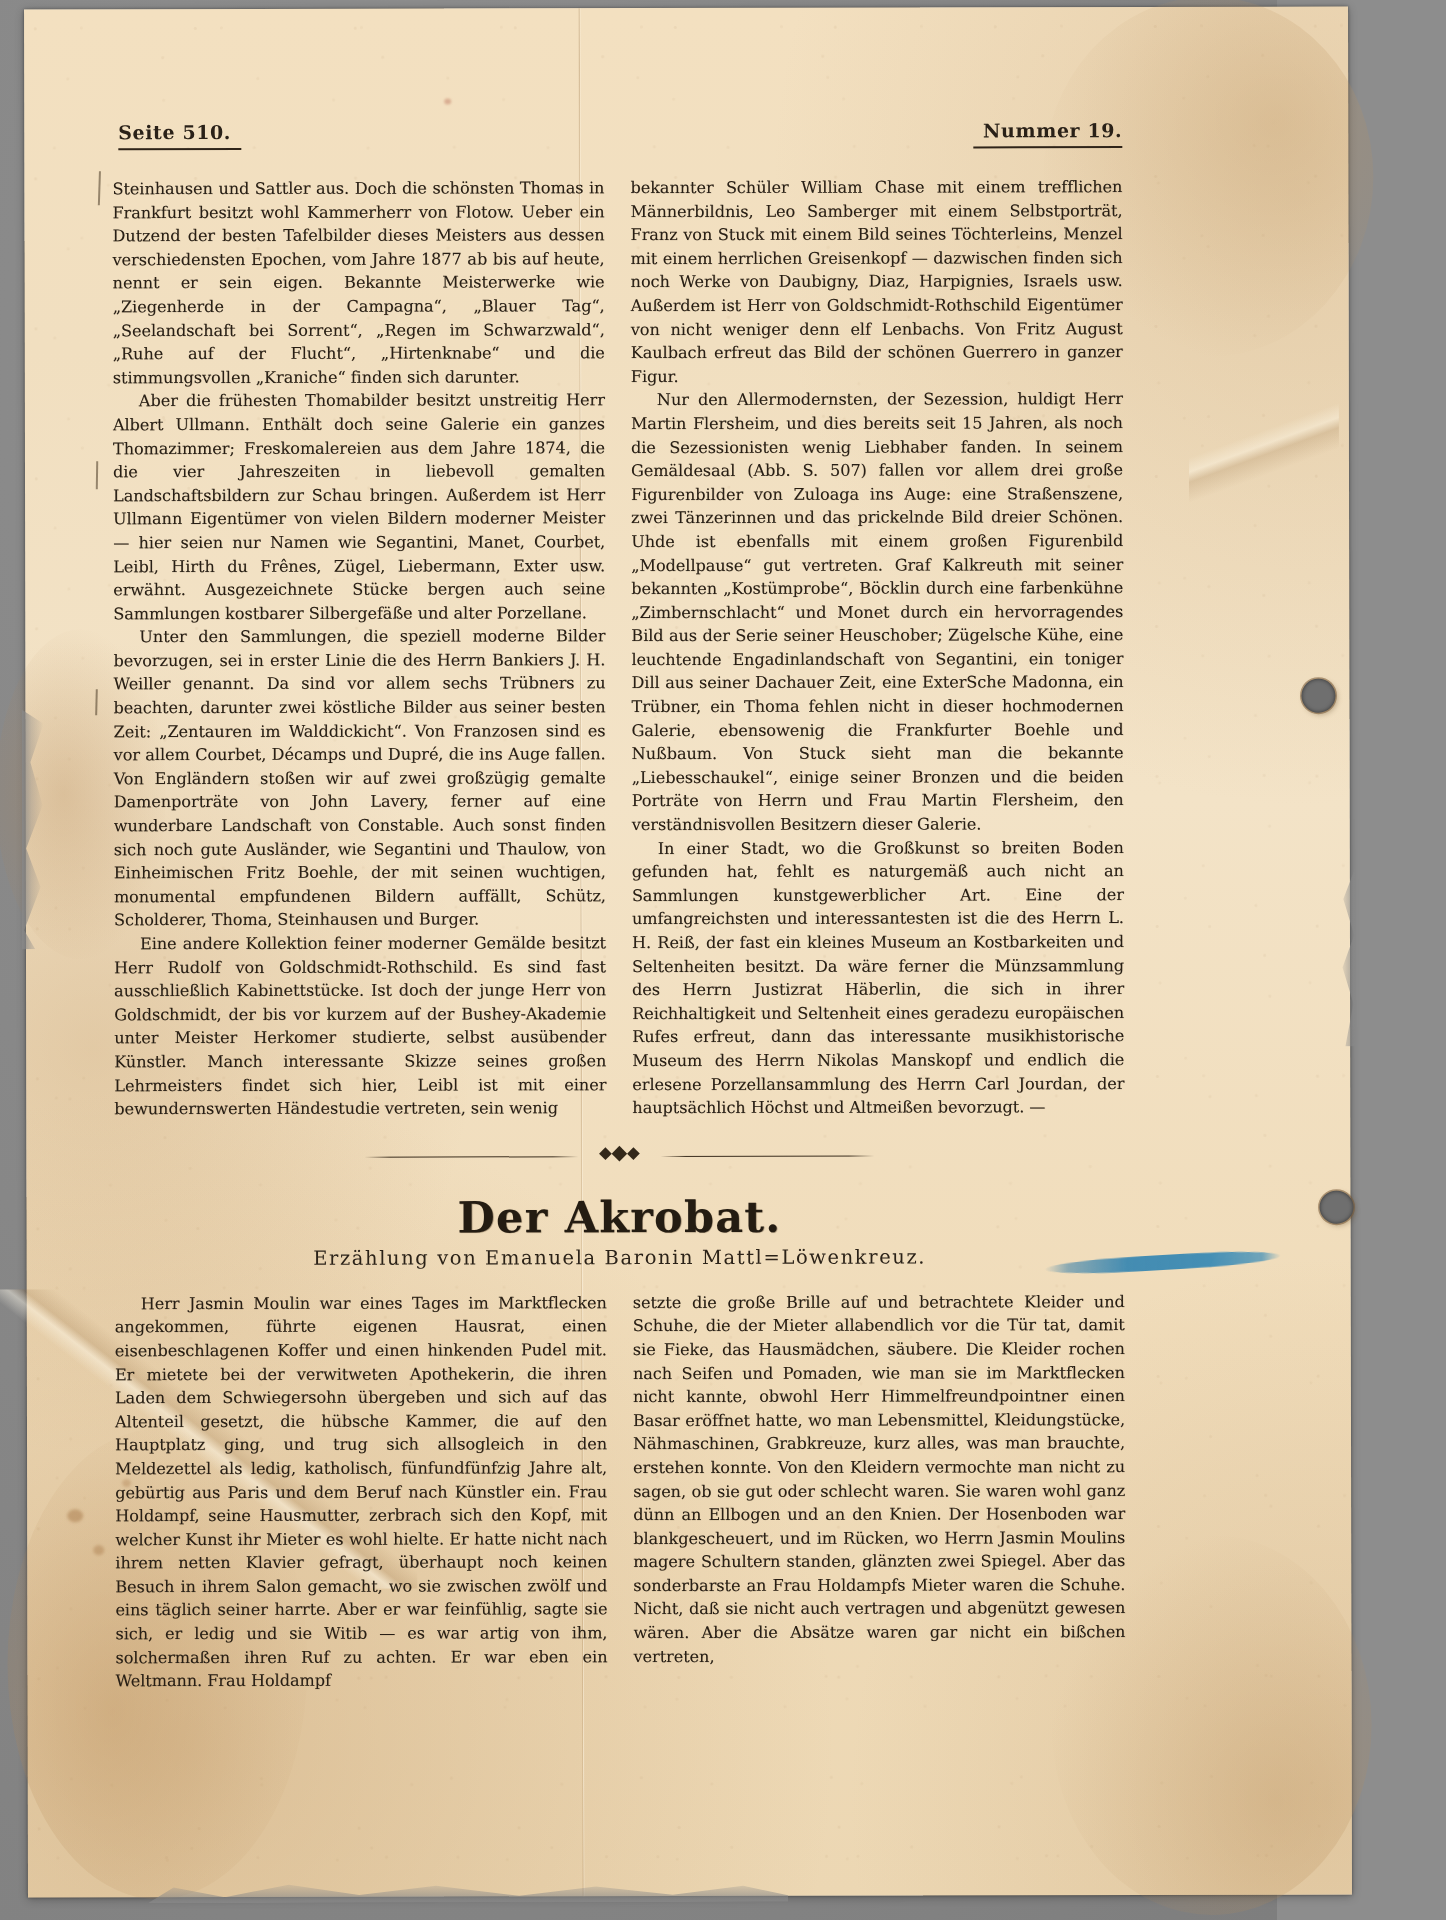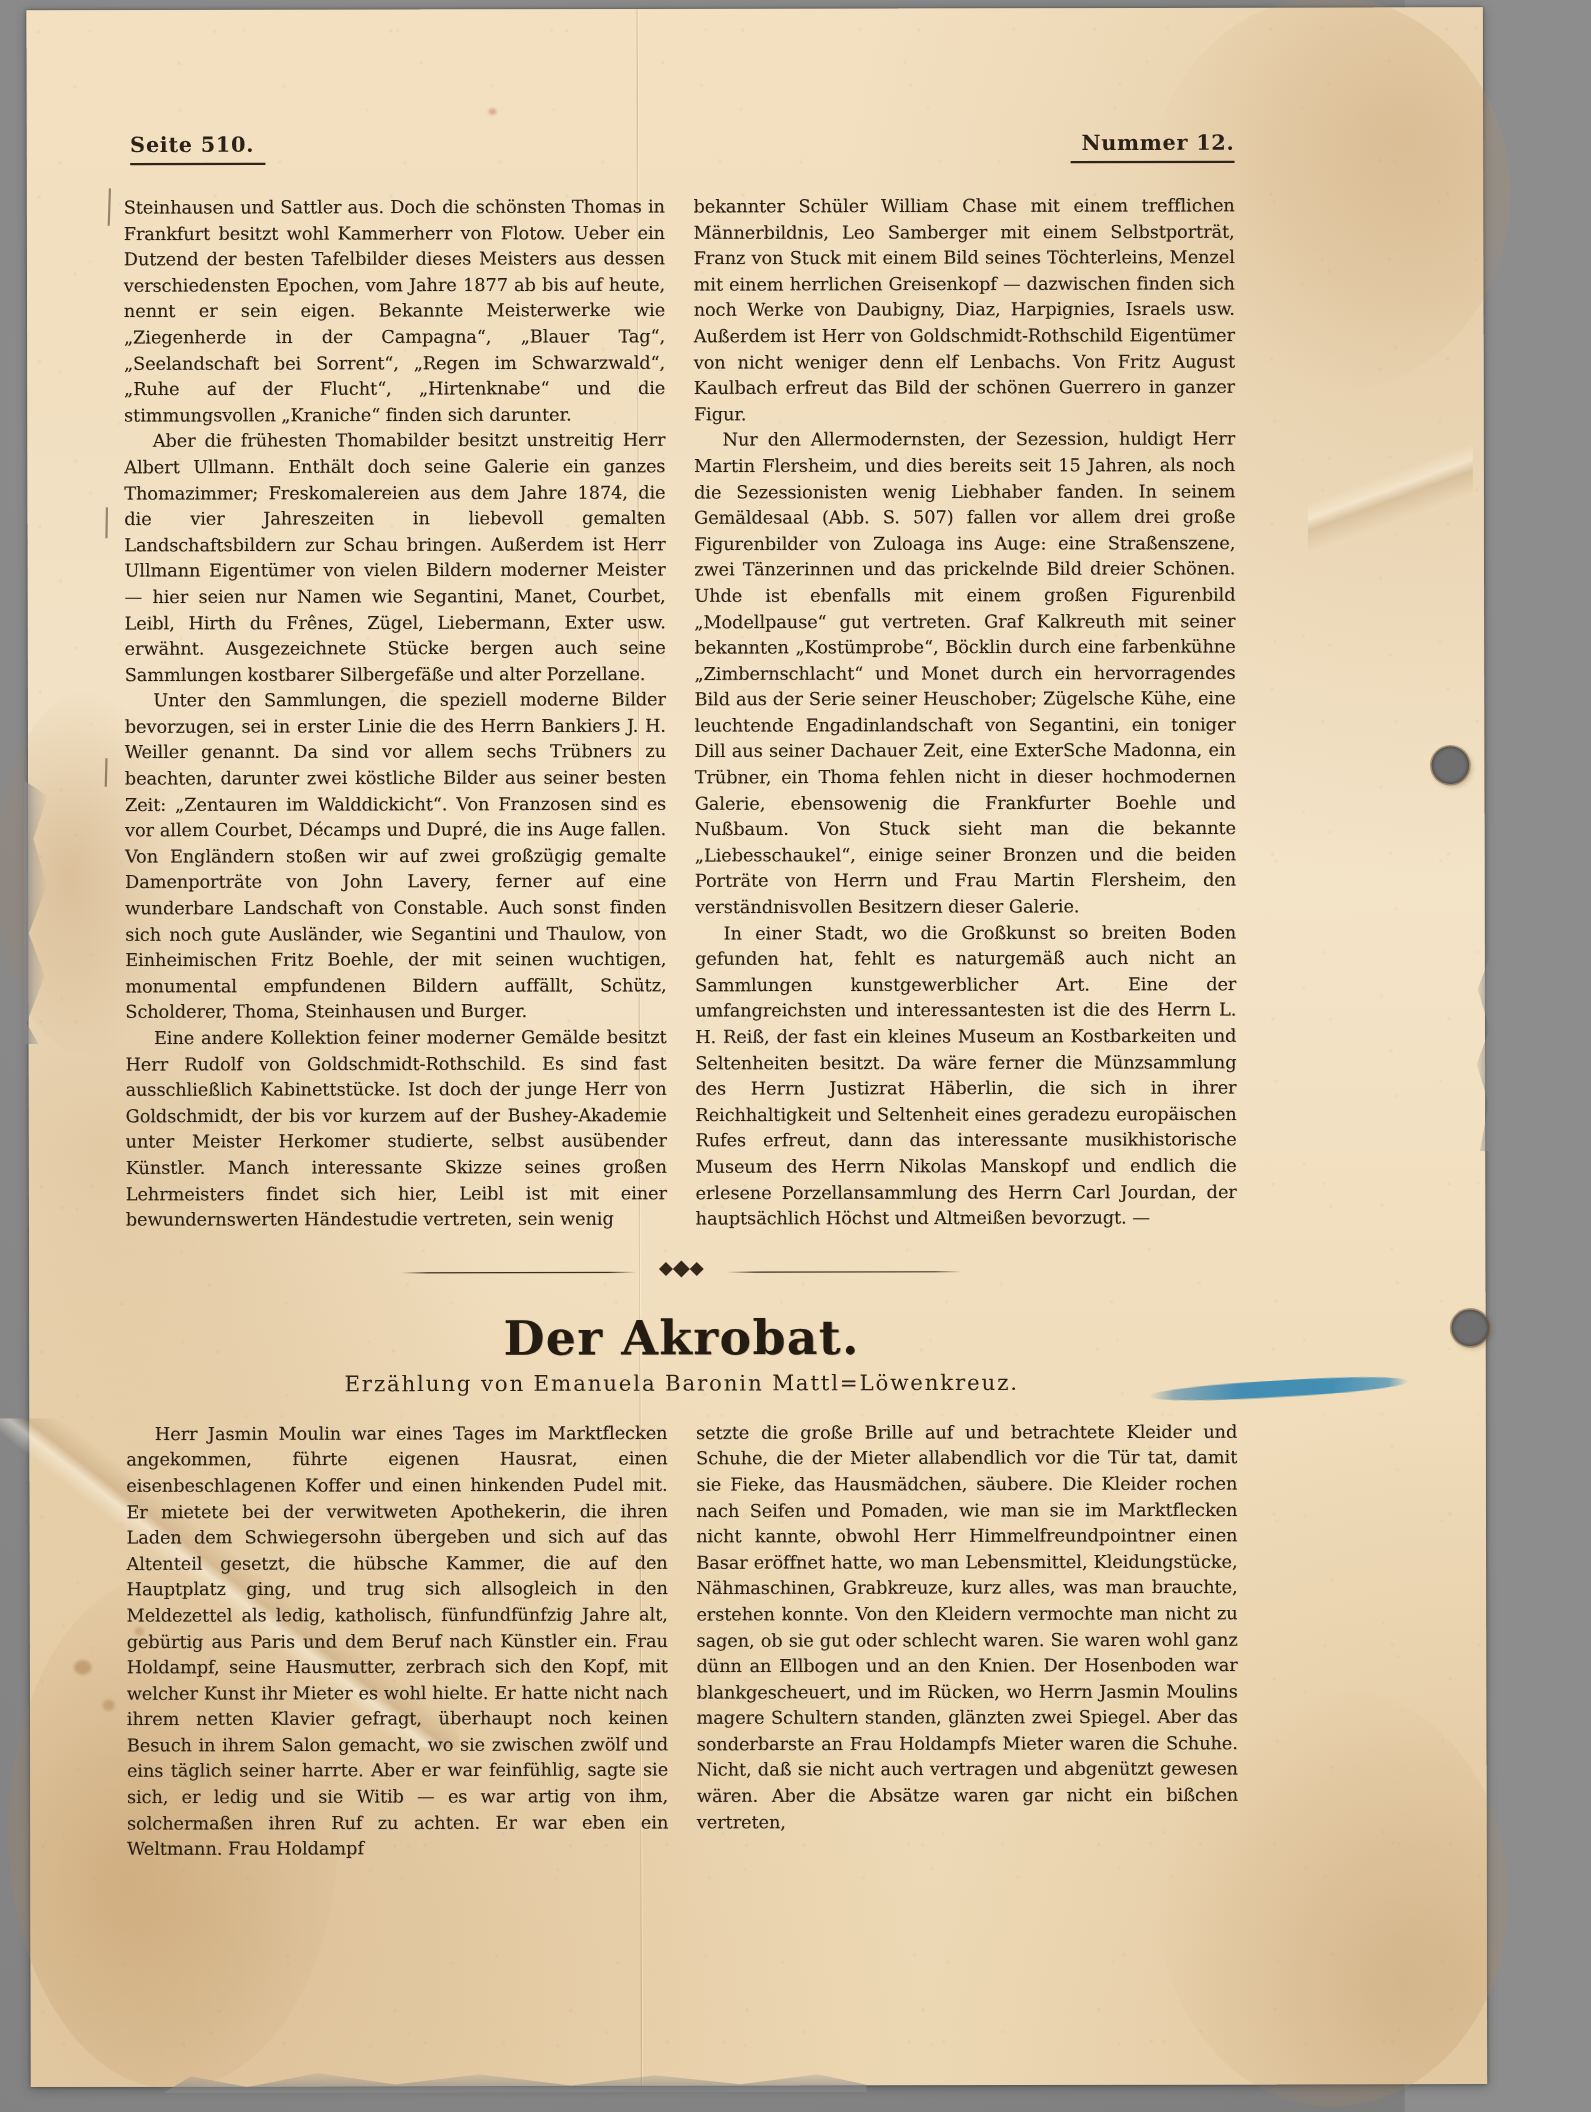--- a/index.html
+++ b/index.html
@@ -246,21 +246,21 @@
                 clip-path: polygon(100% 0, 30% 18%, 90% 38%, 25% 56%, 85% 76%, 40% 100%, 100% 100%);"></div>
 
     <div class="marginline" style="left:74px; top:162px; width:2px; height:34px; transform:rotate(2deg);"></div>
     <div class="marginline" style="left:71px; top:452px; width:2px; height:28px; transform:rotate(1deg);"></div>
     <div class="marginline" style="left:70px; top:680px; width:2px; height:26px; transform:rotate(1.5deg);"></div>
 
     <div id="printblock">
 
       <div class="runhead">
         <div class="runhead-left">Seite 510.</div>
-        <div class="runhead-right">Nummer 12.</div>
+        <div class="runhead-right">Nummer 19.</div>
       </div>
 
       <div class="cols inkwrap">
         <div class="col">
           <p class="fx noind">Steinhausen und Sattler aus. Doch die schönsten Thomas in Frankfurt besitzt wohl Kammerherr von Flotow. Ueber ein Dutzend der besten Tafelbilder dieses Meisters aus dessen verschiedensten Epochen, vom Jahre 1877 ab bis auf heute, nennt er sein eigen. Bekannte Meisterwerke wie „Ziegenherde in der Campagna“, „Blauer Tag“, „Seelandschaft bei Sorrent“, „Regen im Schwarzwald“, „Ruhe auf der Flucht“, „Hirtenknabe“ und die stimmungsvollen „Kraniche“ finden sich darunter.</p>
           <p class="fx">Aber die frühesten Thomabilder besitzt unstreitig Herr Albert Ullmann. Enthält doch seine Galerie ein ganzes Thomazimmer; Freskomalereien aus dem Jahre 1874, die die vier Jahreszeiten in liebevoll gemalten Landschaftsbildern zur Schau bringen. Außerdem ist Herr Ullmann Eigentümer von vielen Bildern moderner Meister — hier seien nur Namen wie Segantini, Manet, Courbet, Leibl, Hirth du Frênes, Zügel, Liebermann, Exter usw. erwähnt. Ausgezeichnete Stücke bergen auch seine Sammlungen kostbarer Silbergefäße und alter Porzellane.</p>
           <p class="fx">Unter den Sammlungen, die speziell moderne Bilder bevorzugen, sei in erster Linie die des Herrn Bankiers J. H. Weiller genannt. Da sind vor allem sechs Trübners zu beachten, darunter zwei köstliche Bilder aus seiner besten Zeit: „Zentauren im Walddickicht“. Von Franzosen sind es vor allem Courbet, Décamps und Dupré, die ins Auge fallen. Von Engländern stoßen wir auf zwei großzügig gemalte Damenporträte von John Lavery, ferner auf eine wunderbare Landschaft von Constable. Auch sonst finden sich noch gute Ausländer, wie Segantini und Thaulow, von Einheimischen Fritz Boehle, der mit seinen wuchtigen, monumental empfundenen Bildern auffällt, Schütz, Scholderer, Thoma, Steinhausen und Burger.</p>
           <p class="fx">Eine andere Kollektion feiner moderner Gemälde besitzt Herr Rudolf von Goldschmidt-Rothschild. Es sind fast ausschließlich Kabinettstücke. Ist doch der junge Herr von Goldschmidt, der bis vor kurzem auf der Bushey-Akademie unter Meister Herkomer studierte, selbst ausübender Künstler. Manch interessante Skizze seines großen Lehrmeisters findet sich hier, Leibl ist mit einer bewundernswerten Händestudie vertreten, sein wenig</p>
         </div>
         <div class="col">

